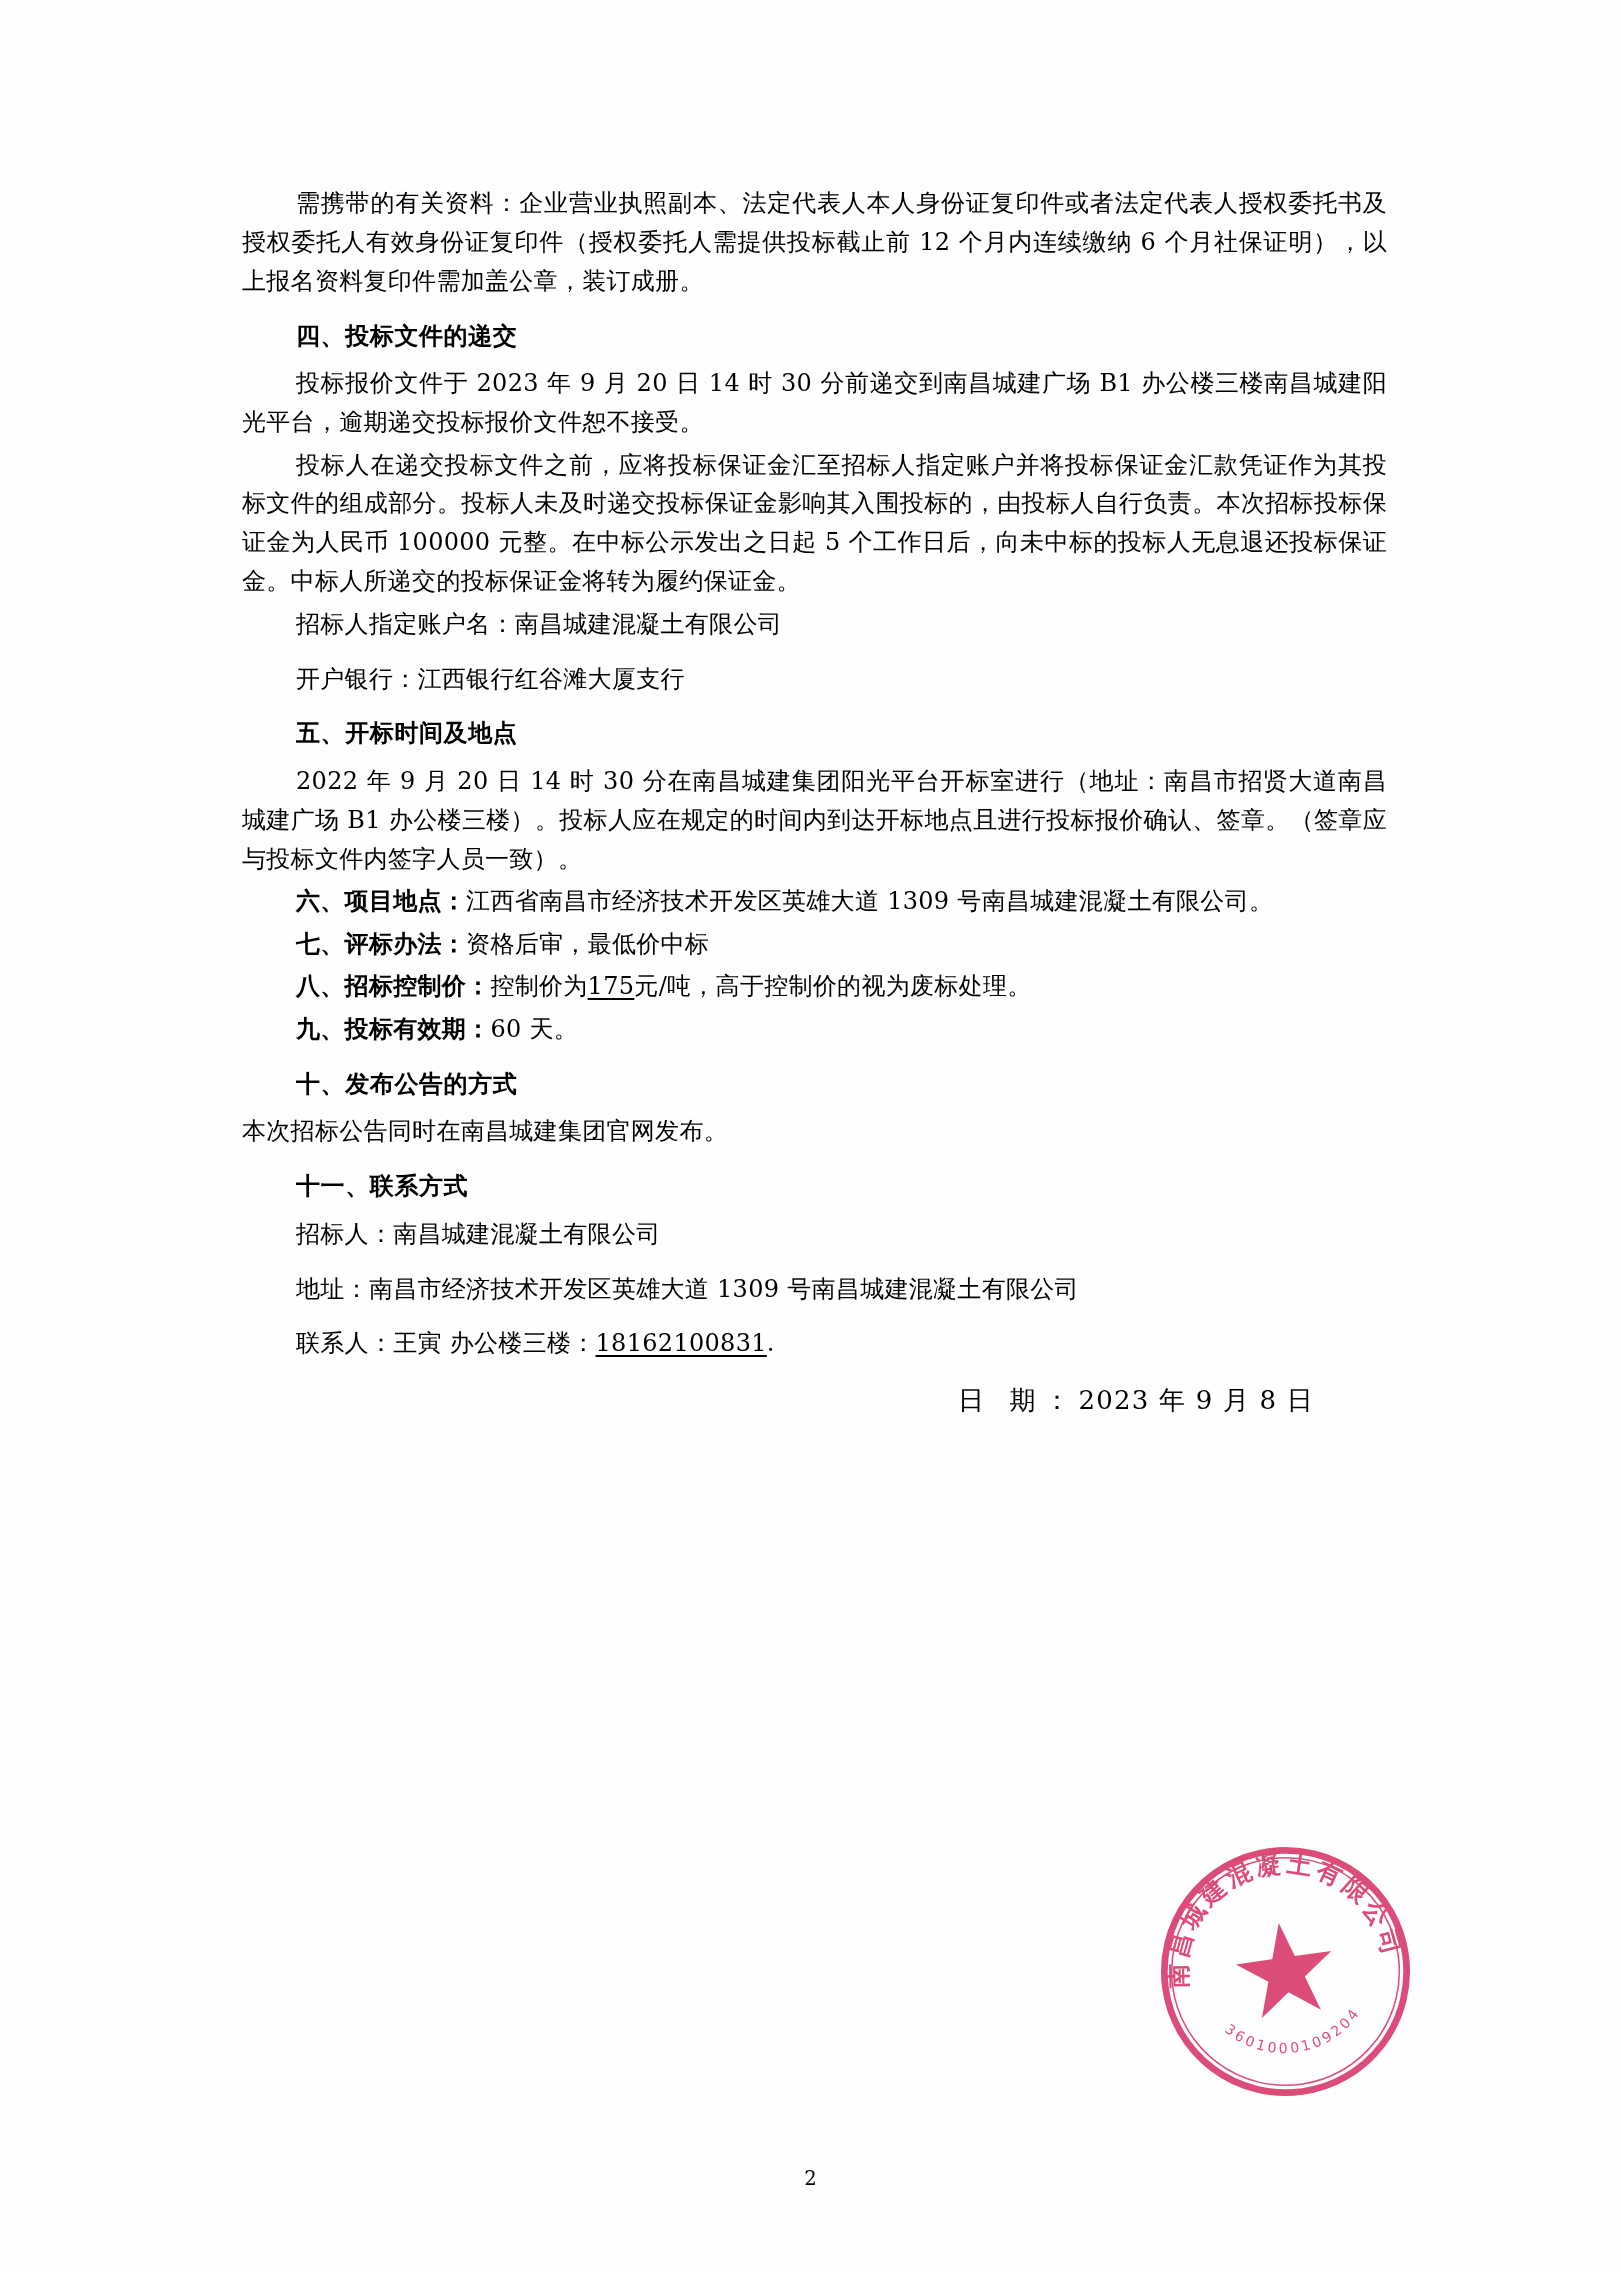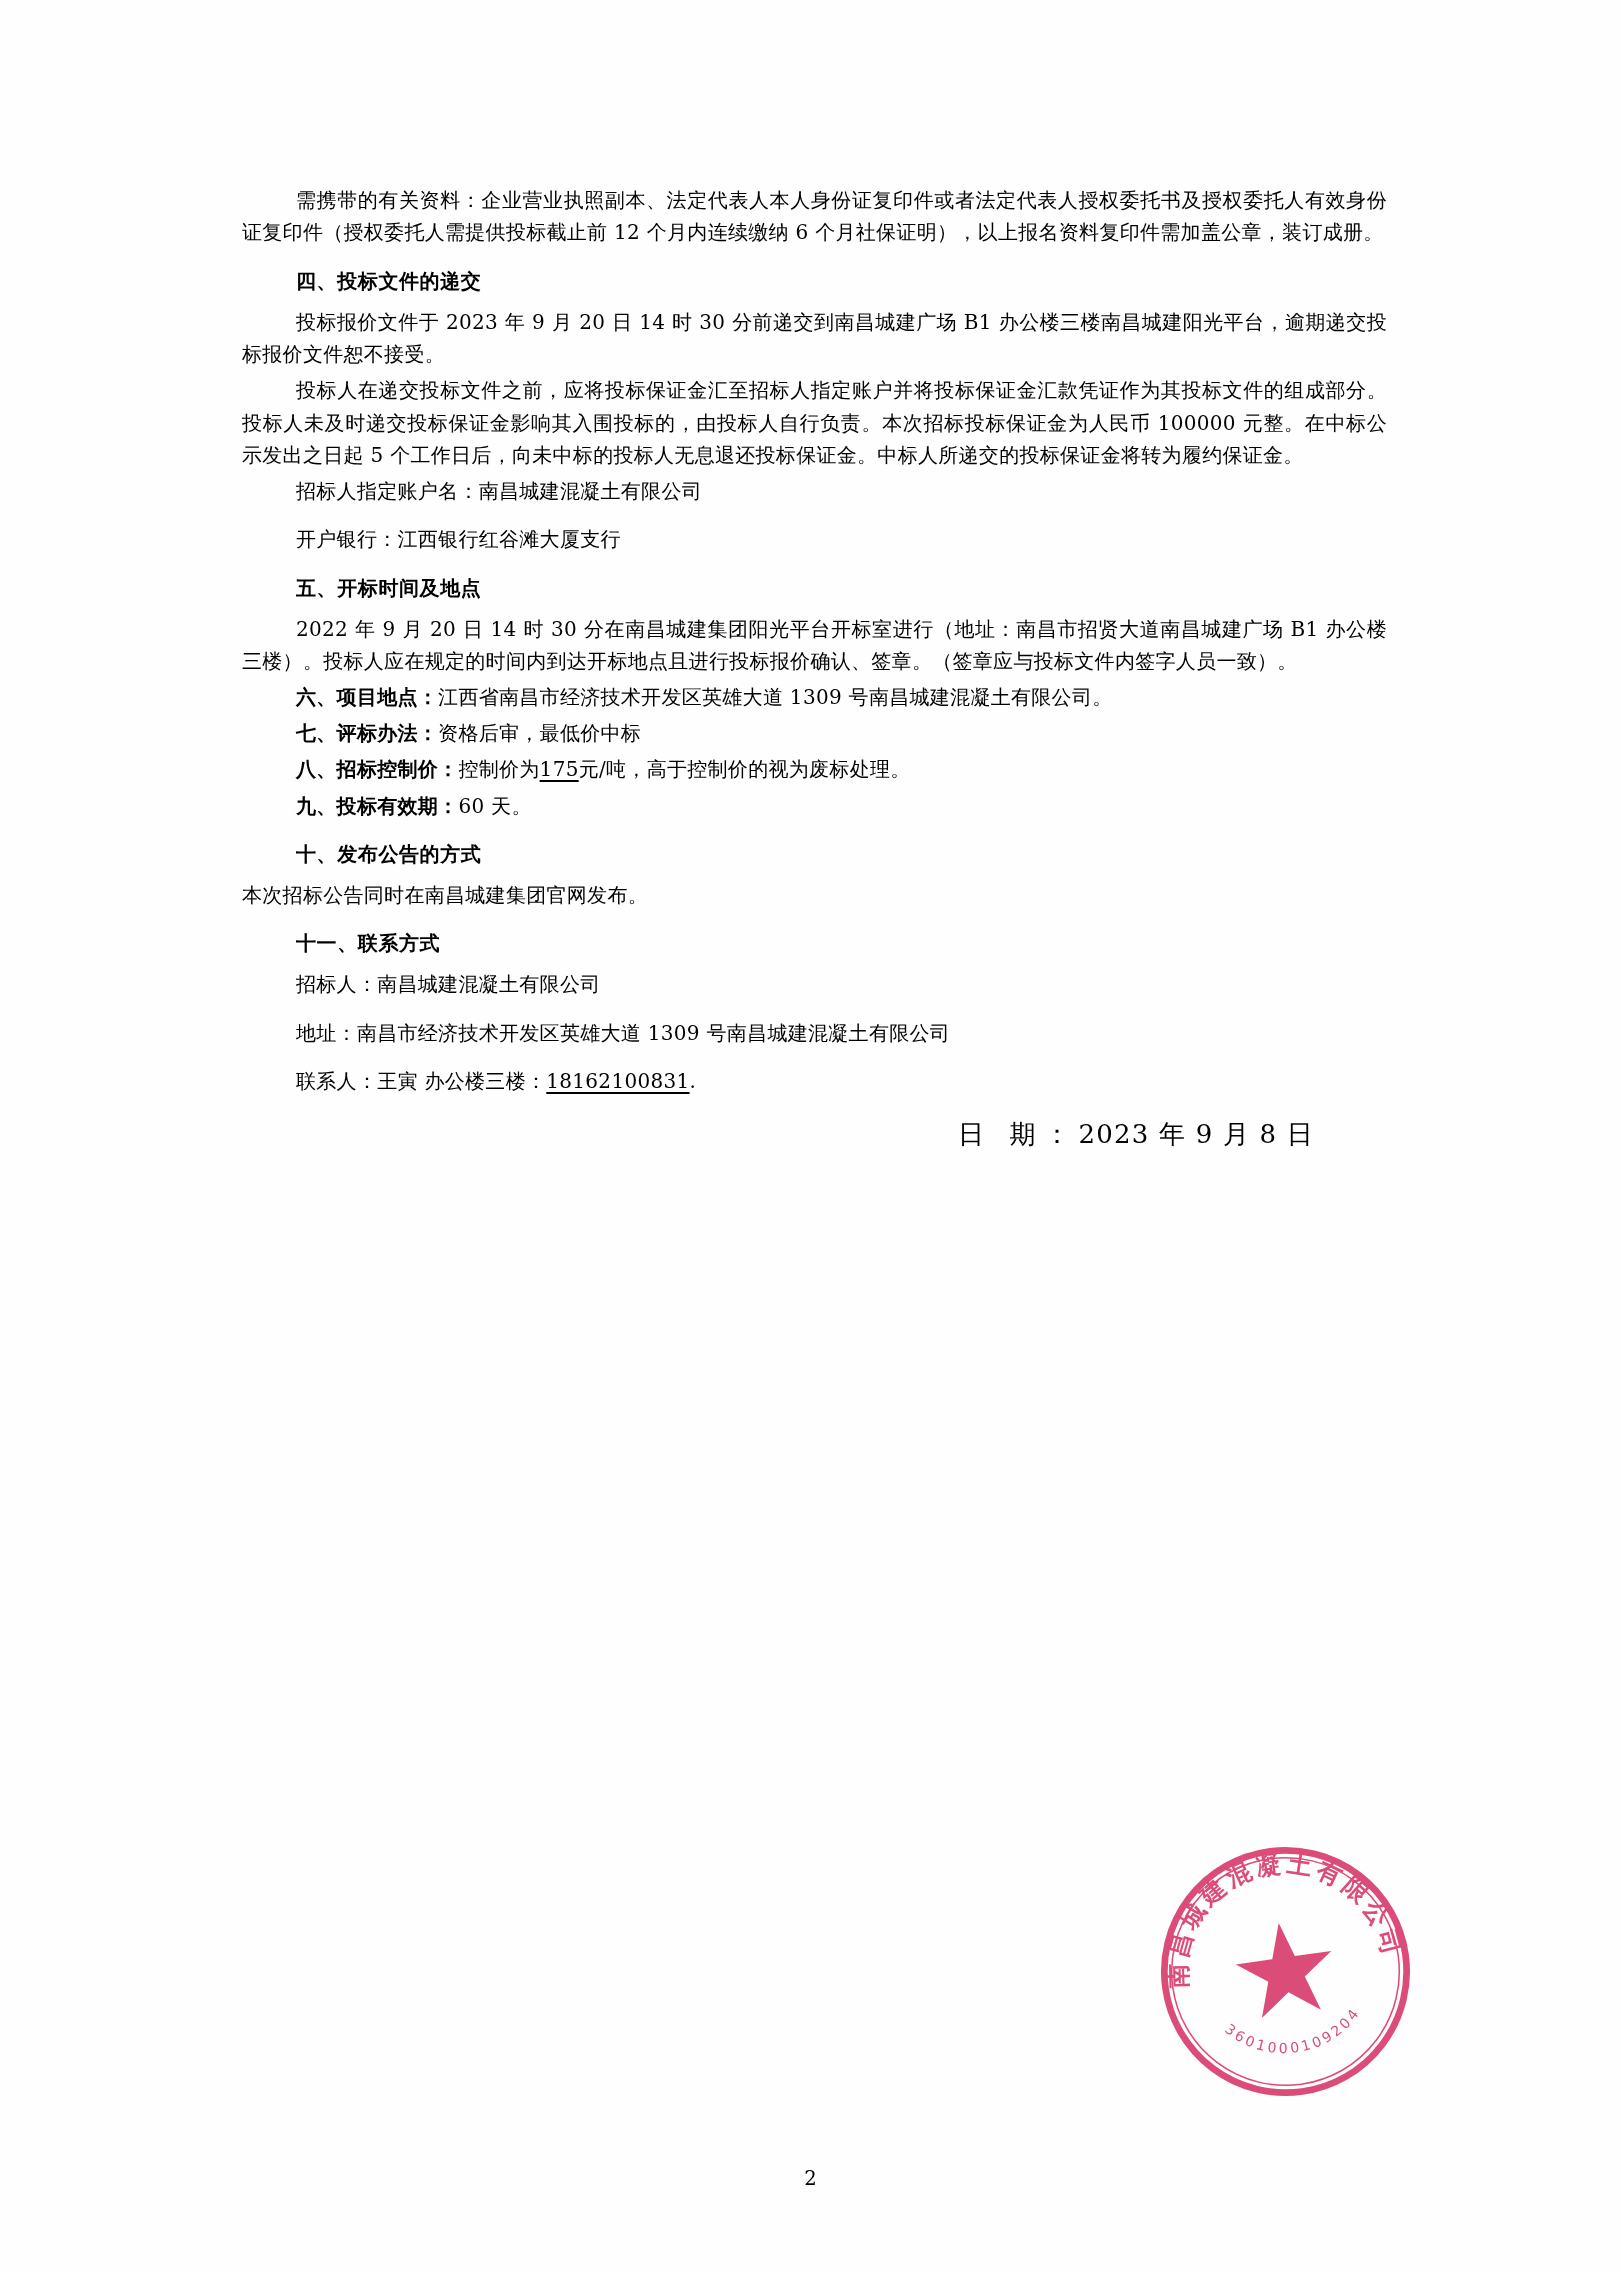--- a/index.html
+++ b/index.html
@@ -23,34 +23,34 @@
     background: #fefefe;
   }
   .content {
     position: absolute;
     left: 242px;
     top: 184px;
     width: 1145px;
   }
   p {
     margin: 0 0 3.7px 0;
-    font-size: 20px;
+    font-size: 24px;
     line-height: 1.62;
     letter-spacing: 0.3px;
     text-align: justify;
     font-family: "DejaVu Serif", "Liberation Serif", serif;
   }
   .indent {
     text-indent: 54px;
   }
   .heading {
     font-weight: bold;
     margin: 16px 0 8.6px 0;
     text-indent: 54px;
-    font-size: 20px;
+    font-size: 24px;
     letter-spacing: 0.6px;
   }
   .gap-sm { }
   .gap-md { margin-top: 16px; }
   .inline-heading {
     font-weight: bold;
   }
   .underline {
     text-decoration: underline;
     text-underline-offset: 3.7px;

